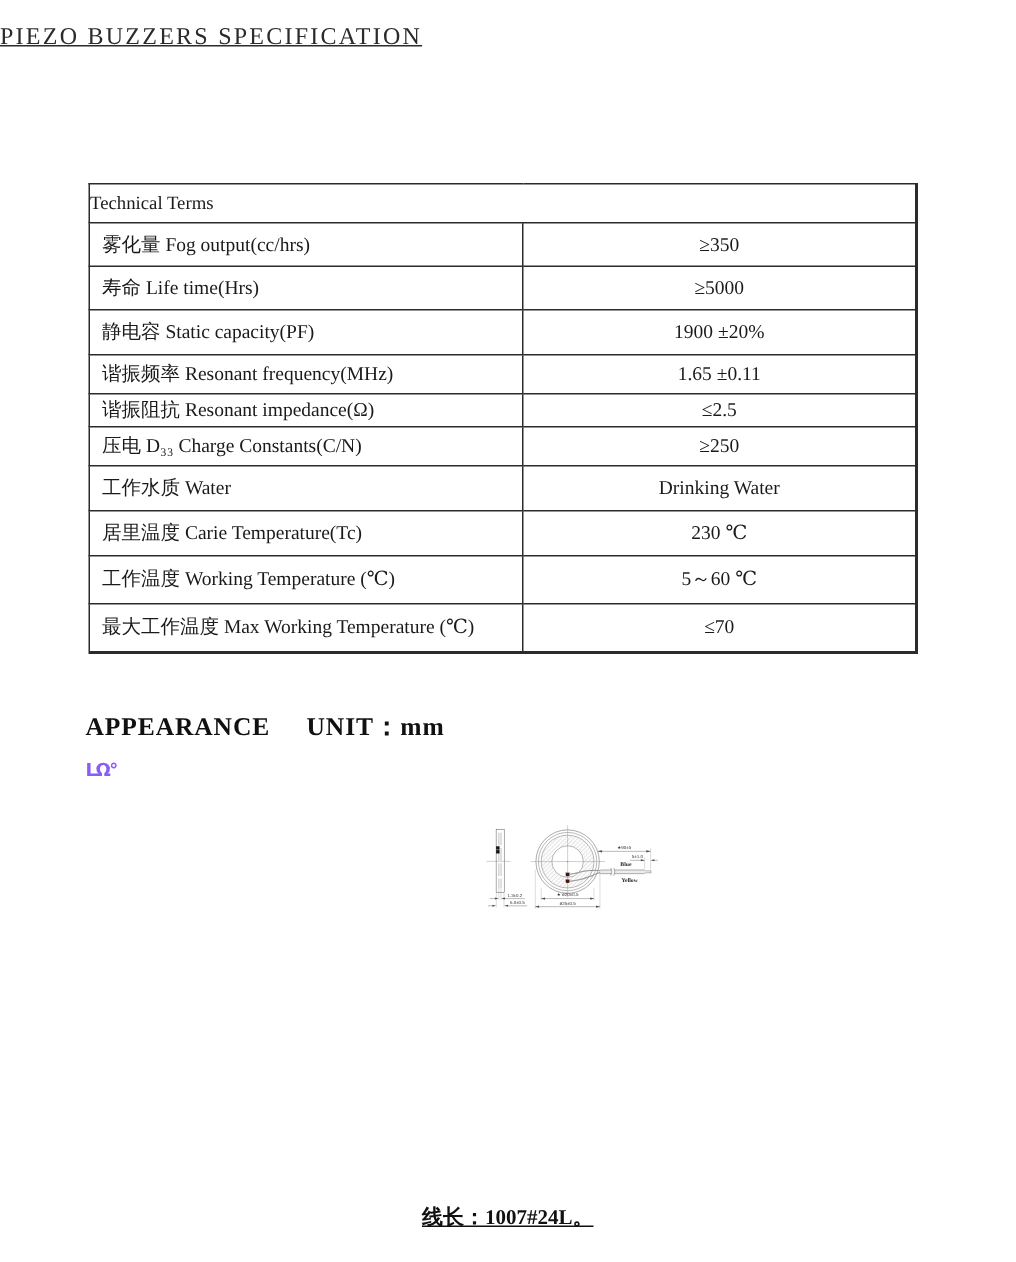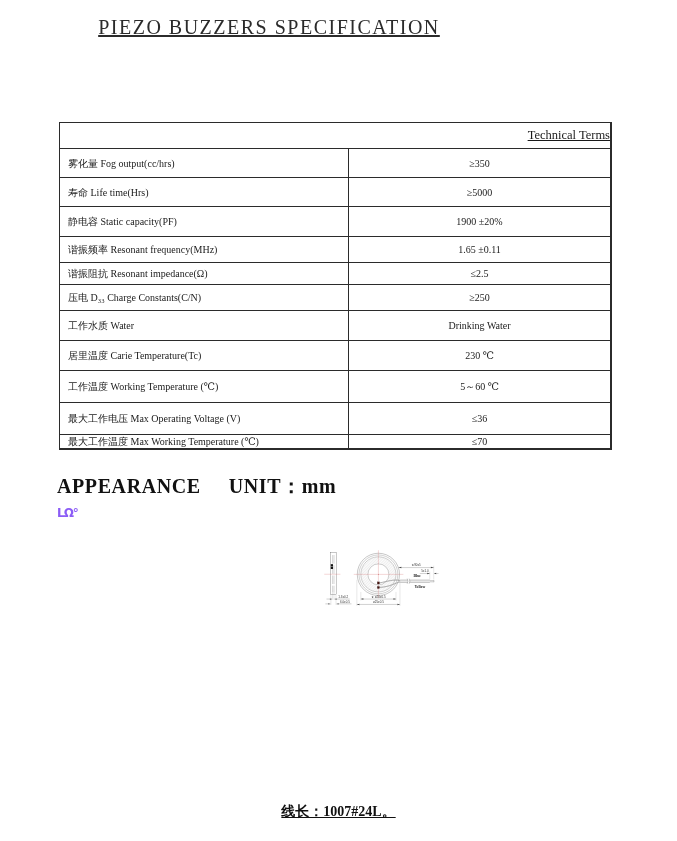--- a/index.html
+++ b/index.html
@@ -2,51 +2,51 @@
 <html><head>
 <meta charset="utf-8">
 <style>
   html,body{margin:0;padding:0;}
   body{
     width:677px;height:841px;position:relative;background:#ffffff;
     font-family:"Liberation Serif","DejaVu Serif",serif;color:#1a1a1a;
     overflow:hidden;
   }
   .page-title{
-    position:absolute;top:16px;left:0;width:538px;text-align:center;
-    font-size:20px;letter-spacing:1.5px;font-weight:normal;color:#2b2b2b;
+    position:absolute;top:16px;left:0;width:538px;text-align:left;
+    font-size:16px;letter-spacing:1.5px;font-weight:normal;color:#2b2b2b;
     text-decoration:underline;margin:0;
   }
   .spec-table{
     position:absolute;left:59px;top:122px;width:553px;
     border-collapse:collapse;table-layout:fixed;
     border:1px solid #2b2b2b;border-right:2px solid #2b2b2b;border-bottom:2px solid #2b2b2b;
   }
   .spec-table td{
-    border:1px solid #2b2b2b;font-size:10px;color:#1a1a1a;
+    border:1px solid #2b2b2b;font-size:13px;color:#1a1a1a;
     padding:0 0 0 8px;vertical-align:middle;line-height:1.1;
   }
   .spec-table td.val{text-align:center;padding:0 4px;}
   .spec-table col.c1{width:289px;}
-  .spec-table tr.hdr td{text-align:right;font-size:12.5px;padding:0;text-decoration:underline;}
+  .spec-table tr.hdr td{text-align:left;font-size:12.5px;padding:0;}
   .spec-table tr:nth-child(1){height:26px;}
   .spec-table tr:nth-child(2){height:29px;}
   .spec-table tr:nth-child(3){height:29px;}
   .spec-table tr:nth-child(4){height:30px;}
   .spec-table tr:nth-child(5){height:26px;}
   .spec-table tr:nth-child(6){height:22px;}
   .spec-table tr:nth-child(7){height:26px;}
   .spec-table tr:nth-child(8){height:30px;}
   .spec-table tr:nth-child(9){height:30px;}
   .spec-table tr:nth-child(10){height:32px;}
   .spec-table tr:nth-child(11){height:32px;}
   .spec-table tr:nth-child(12){height:14px;}
   .appearance-heading{
     position:absolute;left:57px;top:473px;margin:0;
-    font-size:20px;font-weight:bold;letter-spacing:0.6px;color:#111;
+    font-size:17px;font-weight:bold;letter-spacing:0.6px;color:#111;
     white-space:pre;
   }
   .artifact-glyph{
     position:absolute;left:57px;top:506px;font-size:12px;font-weight:bold;
     color:#8b5cf6;font-family:"DejaVu Sans",sans-serif;letter-spacing:-1px;
   }
   .diagram{position:absolute;left:170px;top:548px;width:490px;height:217px;}
   .diagram svg{display:block;}
   .dim-text{
     font-family:"Liberation Sans","DejaVu Sans",sans-serif;
@@ -103,24 +103,20 @@
     <td>工作水质  Water</td>
     <td class="val">Drinking Water</td>
   </tr>
   <tr>
     <td>居里温度  Carie Temperature(Tc)</td>
     <td class="val">230 ℃</td>
   </tr>
   <tr>
     <td>工作温度  Working Temperature (℃)</td>
     <td class="val">5～60 ℃</td>
-  </tr>
-  <tr>
-    <td>最大工作电压  Max Operating Voltage (V)</td>
-    <td class="val">≤36</td>
   </tr>
   <tr>
     <td>最大工作温度  Max Working Temperature (℃)</td>
     <td class="val">≤70</td>
   </tr>
 </tbody>
   </table>
 
 <h2 class="appearance-heading">APPEARANCE     UNIT：mm</h2>
 <span class="artifact-glyph">LΩ°</span>

